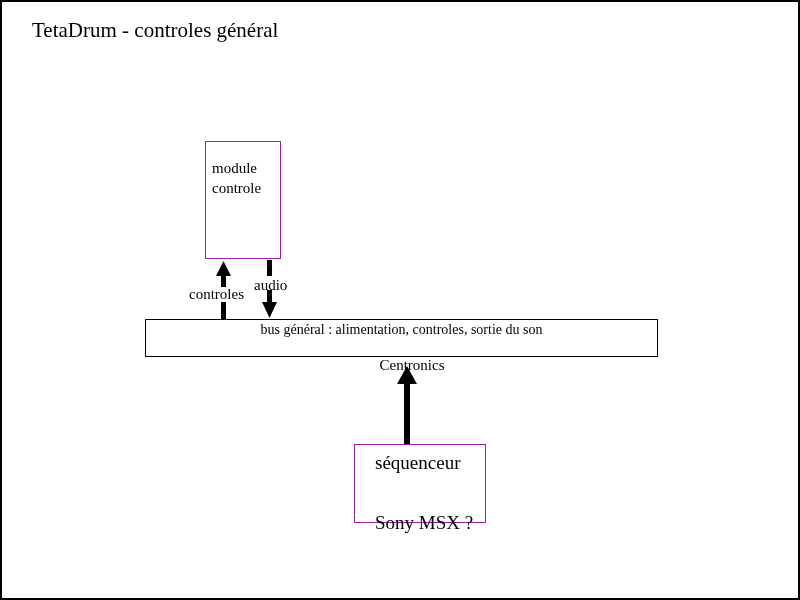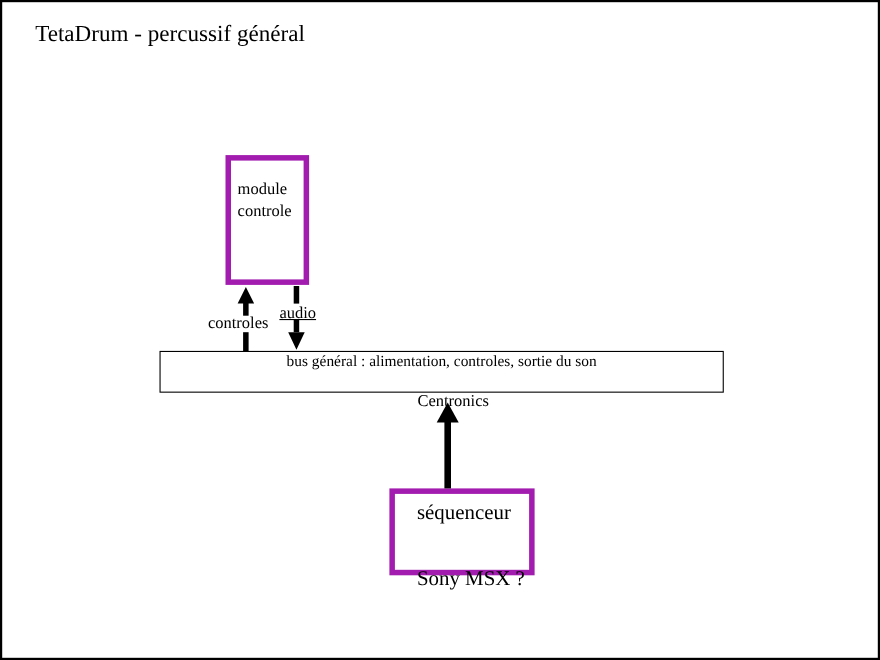--- a/index.html
+++ b/index.html
@@ -29,21 +29,21 @@
     font-size: 21px;
     line-height: 26px;
     white-space: nowrap;
     font-family: "Liberation Serif", "DejaVu Serif", serif;
   }
 
   
   .box {
     position: absolute;
     box-sizing: border-box;
-    border: 5px solid #a21caf;
+    border: 1px solid #a21caf;
     background: #ffffff;
   }
 
   #module-box {
     left: 203px;
     top: 139px;
     width: 76px;
     height: 118px;
   }
 
@@ -99,21 +99,21 @@
 
   
   .label {
     position: absolute;
     font-size: 15px;
     line-height: 18px;
     white-space: nowrap;
   }
 
   #label-controle { left: 187px; top: 283px; }
-  #label-audio    { left: 252px; top: 274px; text-decoration: underline; }
+  #label-audio    { left: 252px; top: 274px; }
   #label-centronics {
     left: 343px;
     top: 343px;
     width: 134px;
     text-align: center;
     margin-top: 11px;
   }
 
   
   #arrow-layer {
@@ -123,21 +123,21 @@
     width: 800px;
     height: 600px;
     pointer-events: none;
   }
 </style>
 </head>
 <body>
 
 <div id="page">
 
-  <div id="diagram-title">TetaDrum - percussif général</div>
+  <div id="diagram-title">TetaDrum - controles général</div>
 
   <div id="module-box" class="box">
     <div class="box-text line1">module</div>
     <div class="box-text line2">controle</div>
   </div>
 
   <div id="label-controle" class="label">controles</div>
 
   <div id="label-audio" class="label">audio</div>
 

